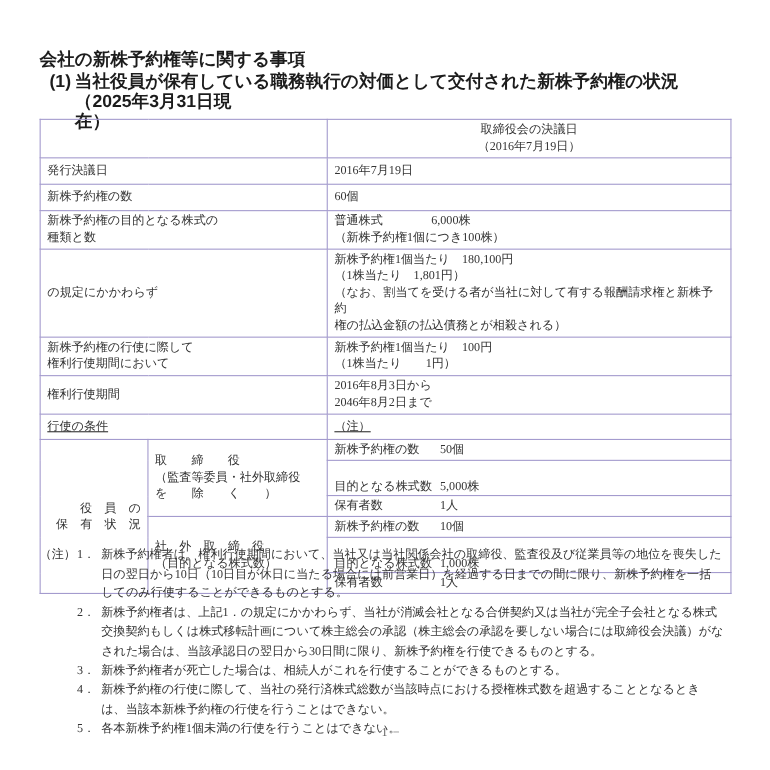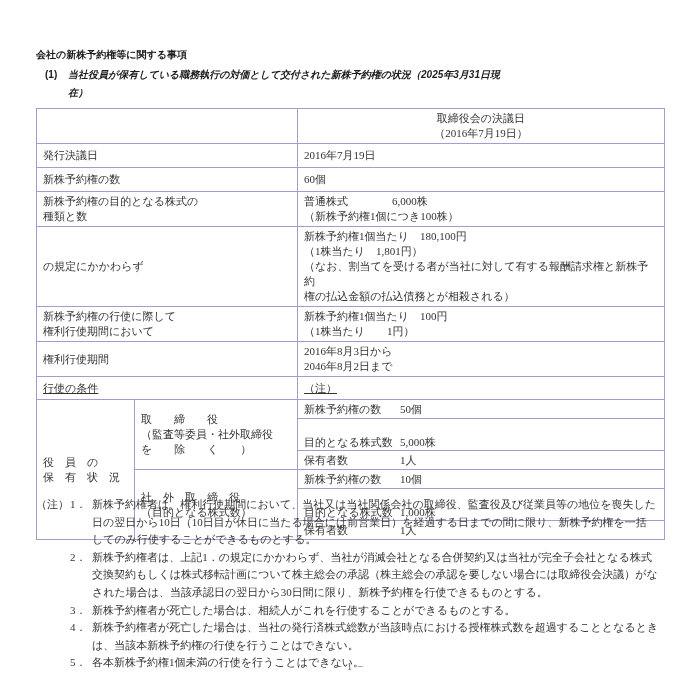--- a/index.html
+++ b/index.html
@@ -8,25 +8,25 @@
     position:relative;
     font-family:"Liberation Serif","DejaVu Serif",serif;
     color:#2e2e2e;
     -webkit-font-smoothing:antialiased;
   }
   .pre { white-space:pre-line; }
 
   
   .head-block { position:absolute; top:46px; left:36px; width:632px;
     font-family:"Liberation Sans","DejaVu Sans",sans-serif; font-weight:bold;
-    color:#1c1c1c; font-size:10px; line-height:18px; }
+    color:#1c1c1c; font-size:16px; line-height:18px; }
   .doc-title { margin-bottom:2px; }
   .section-line { display:flex; margin-left:9px; }
   .section-num { width:23px; flex:none; }
-  .section-title { flex:1;font-style:italic; }
+  .section-title { flex:1; }
 
   
   table.main {
     position:absolute; top:108px; left:36px;
     width:628px; border-collapse:collapse; table-layout:fixed;
     font-size:11px; color:#333;
   }
   table.main td {
     border:1px solid #a49bce;
     vertical-align:middle;
@@ -36,21 +36,21 @@
   }
   col.c1 { width:98px; } col.c2 { width:163px; } col.c3 { width:367px; }
   tr.rh34 td { height:34px; }
   tr.rh24 td { height:24px; }
   tr.rh35 td { height:35px; }
   tr.rh62 td { height:62px;font-family:Liberation Serif, serif; }
   tr.rh23 td { height:23px;text-decoration:underline; }
   tr.rh19 td { height:19px; padding-top:0; padding-bottom:0; }
   tr.rh18 td { height:18px; padding-top:16px; padding-bottom:0; }
   td.center { text-align:center; }
-  td.group-cell { text-align:left; line-height:17px; }
+  td.group-cell { text-align:right; line-height:17px; }
   td.cat-cell  { line-height:16px; padding-left:7px; }
   .kv { display:flex; align-items:center; }
   .kv .k { width:96px; flex:none; }
   .kv .v { width:52px; flex:none; text-align:left; }
 
   
   .notes { position:absolute; top:496px; left:36px; width:634px;
     font-size:11px; line-height:17.6px; color:#333; }
   .note-item { display:flex; }
   .note-label { width:34px; flex:none; }
@@ -240,21 +240,21 @@
 された場合は、当該承認日の翌日から30日間に限り、新株予約権を行使できるものとする。</div>
   </div>
   <div class="note-item">
     <span class="note-label"></span>
     <span class="note-num">3．</span>
     <div class="note-text pre">新株予約権者が死亡した場合は、相続人がこれを行使することができるものとする。</div>
   </div>
   <div class="note-item">
     <span class="note-label"></span>
     <span class="note-num">4．</span>
-    <div class="note-text pre">新株予約権者が死亡した場合は、当社の発行済株式総数が当該時点における授権株式数を超過することとなるとき
+    <div class="note-text pre">新株予約権の行使に際して、当社の発行済株式総数が当該時点における授権株式数を超過することとなるとき
 は、当該本新株予約権の行使を行うことはできない。</div>
   </div>
   <div class="note-item">
     <span class="note-label"></span>
     <span class="note-num">5．</span>
     <div class="note-text pre">各本新株予約権1個未満の行使を行うことはできない。</div>
   </div>
 </div>
 
 <div class="page-number">− 1 −</div>

